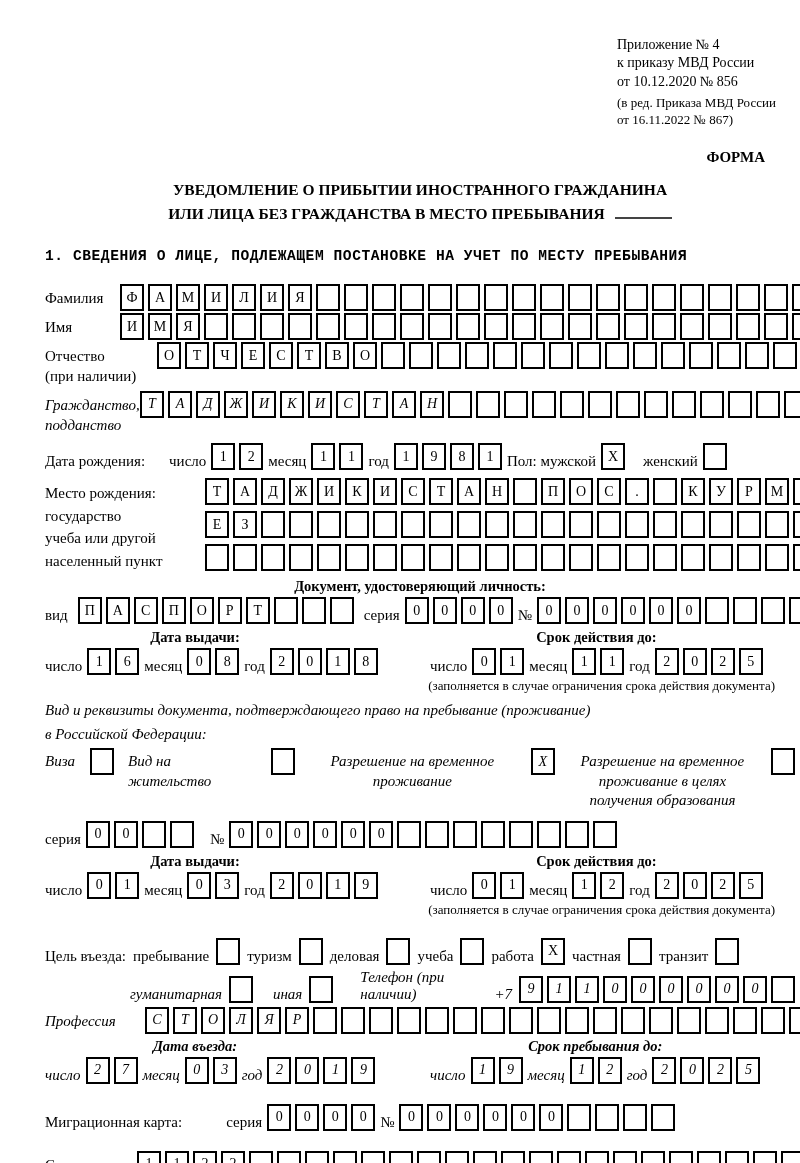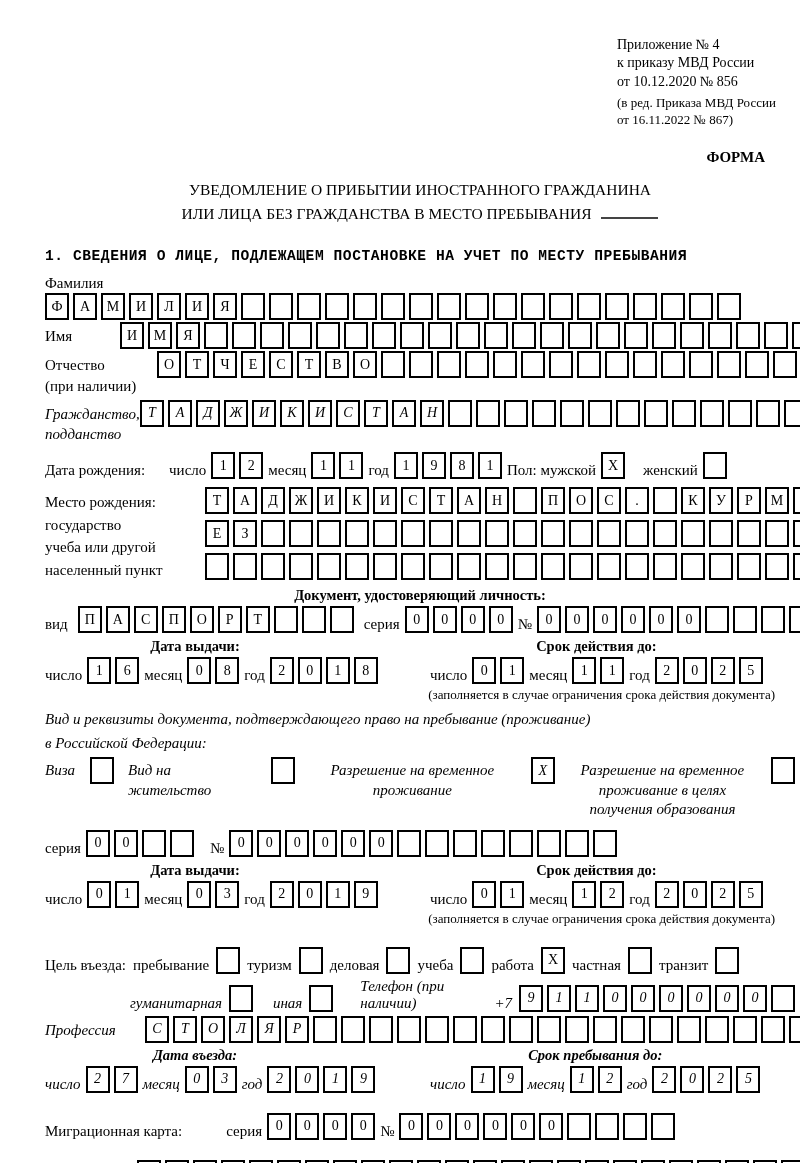--- a/index.html
+++ b/index.html
@@ -2,35 +2,35 @@
 <html><head>
 <meta charset="utf-8">
 <style>
   html,body{margin:0;padding:0;background:#888;}
   .page{width:800px;height:1163px;background:#fff;color:#000;
     font-family:"Liberation Serif","DejaVu Serif",serif;
     box-sizing:border-box;padding:36px 5px 0 45px;overflow:hidden;position:relative;}
   .hdr-right{margin-left:572px;font-size:14px;line-height:1.32;}
   .hdr-note{font-size:13px;line-height:1.3;margin-top:4px;}
   .forma{font-weight:bold;font-size:15px;text-align:right;padding-right:30px;margin-top:20px;}
-  .title{font-weight:normal;font-size:15.5px;text-align:center;line-height:1.55;margin-top:12px;}
+  .title{font-weight:bold;font-size:15.5px;text-align:center;line-height:1.55;margin-top:12px;}
   .blank-line{display:inline-block;width:57px;border-bottom:2px solid #444;vertical-align:baseline;margin-left:10px;}
   .section{font-weight:bold;font-size:14.6px;margin-top:22px;letter-spacing:0.55px;font-family:Liberation Mono, monospace;}
   .frow{display:flex;align-items:flex-start;font-size:15px;}
   .flabel{flex:0 0 auto;line-height:1.35;padding-top:4px;}
   .cells{display:flex;gap:4px;flex-wrap:nowrap;}
   .cell{flex:0 0 auto;width:20px;height:23px;border:2px solid #000;background:#fff;
     display:flex;align-items:center;justify-content:center;font-size:14px;line-height:1;}
   .dg{display:flex;align-items:flex-end;gap:5px;font-size:15px;}
   .dates-row{display:flex;margin-top:5px;}
   .date-col{display:inline-block;}
   .date-head{font-weight:bold;font-size:14.5px;text-align:center;margin-bottom:2px;}
   .note-right{font-size:13px;text-align:right;padding-right:20px;margin-top:3px;}
   .mt2{margin-top:2px;} .mt4{margin-top:4px;font-style:italic;} .mt6{margin-top:20px;} .mt8{margin-top:8px;}
-  .mt10{margin-top:10px;} .mt16{margin-top:5px;flex-direction:column;}
+  .mt10{margin-top:10px;} .mt16{margin-top:20px;}
   .plain{font-size:15px;line-height:1.6;}
   .center-b{font-weight:bold;font-size:14.5px;text-align:center;margin-top:6px;}
   .opt{display:flex;align-items:flex-start;gap:15px;font-style:italic;}
   .opt .lbl{line-height:1.3;padding-top:4px;}
   .opt .lbl.c{text-align:center;}
   .bp-grid{display:flex;}
   .bp-rows{display:flex;flex-direction:column;gap:6px;}
   .reps-rows{display:flex;flex-direction:column;gap:7px;}
 </style>
 </head>

